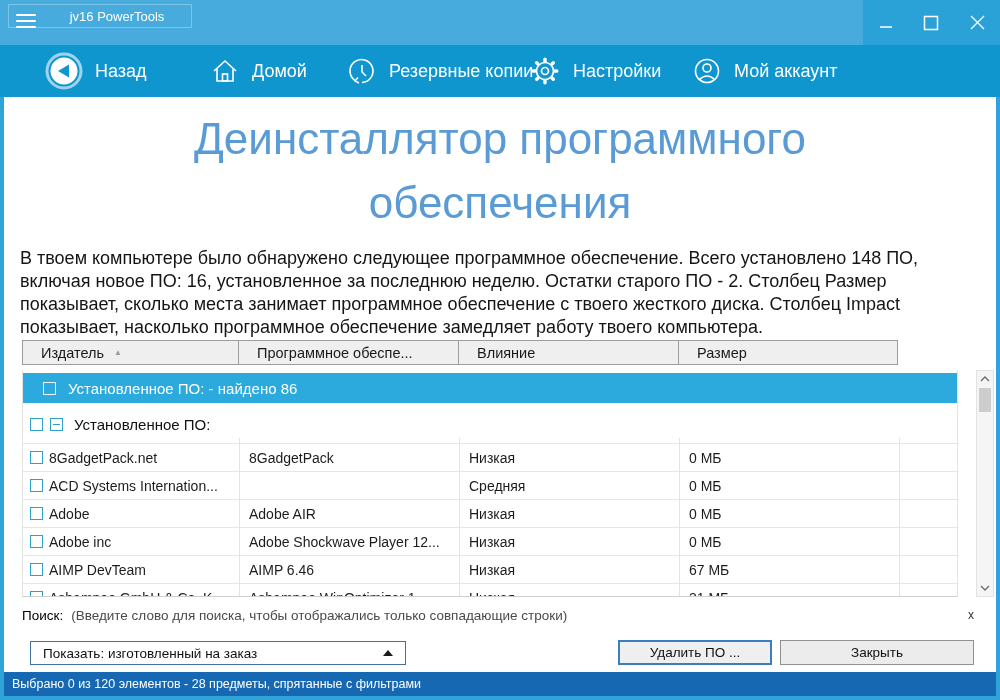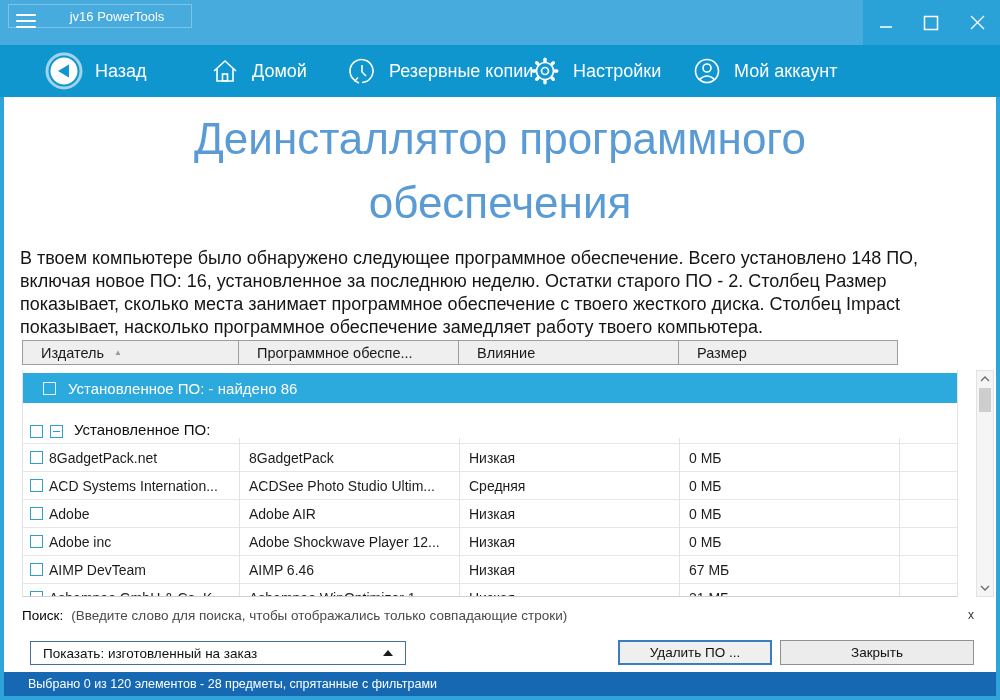--- a/index.html
+++ b/index.html
@@ -29,21 +29,21 @@
   
   .thead { position:absolute; left:18px; top:243px; width:876px; height:25px; display:flex; background:#efefef; border:1px solid #9d9d9d; }
   .th { flex:0 0 auto; display:flex; align-items:center; padding-left:18px; font-size:14.5px; color:#1a1a1a; border-right:1px solid #9d9d9d; cursor:pointer; }
   .th:last-child { border-right:none; }
   .sort-arrow { font-size:8px; color:#9a9a9a; margin-left:10px; }
 
   
   .tbody { position:absolute; left:18px; top:273px; width:936px; height:227px; border-left:1px solid #e3e3e3; border-right:1px solid #e3e3e3; border-bottom:1px solid #cfcfcf; overflow:hidden; background:#fff; }
   .coldiv { position:absolute; top:68px; bottom:0; width:1px; background:#e3e3e3; }
   .grouprow { position:absolute; left:0; top:3px; width:100%; height:30px; background:#2caade; color:#fff; display:flex; align-items:center; gap:12px; padding-left:20px; font-size:15px; cursor:pointer; }
-  .subgrouprow { position:absolute; left:0; top:40px; width:100%; height:28px; display:flex; align-items:flex-end; gap:7px; padding-left:7px; font-size:15px; color:#111; cursor:pointer; }
+  .subgrouprow { position:absolute; left:0; top:40px; width:100%; height:28px; display:flex; align-items:center; gap:7px; padding-left:7px; font-size:15px; color:#111; cursor:pointer; }
   .row { position:absolute; left:0; width:100%; height:28px; border-top:1px solid #e6e6e6; display:flex; align-items:center; font-size:14px; color:#1c1c1c; cursor:pointer; }
   .cb { flex:0 0 13px; width:13px; height:13px; border:1px solid #31a0c9; background:#fff; margin-left:7px; cursor:pointer; }
   .cb.on-blue { border-color:#eaf7fd; background:transparent; margin-left:0; }
   .expander { width:13px; height:13px; border:1px solid #31a0c9; position:relative; cursor:pointer; }
   .expander::after { content:""; position:absolute; left:2px; right:2px; top:5px; height:1px; background:#31a0c9; }
   .cell-pub { position:absolute; left:26px; white-space:nowrap; overflow:hidden; max-width:186px; }
   .cell-soft { position:absolute; left:226px; white-space:nowrap; overflow:hidden; max-width:206px; }
   .cell-imp { position:absolute; left:446px; }
   .cell-size { position:absolute; left:666px; }
 
@@ -60,21 +60,21 @@
   .search-clear { font-size:12px; color:#333; padding:0 4px; cursor:pointer; }
 
   
   .dropdown { position:absolute; left:26px; top:544px; width:376px; height:24px; border:1px solid #41719c; background:#fff; display:flex; align-items:center; justify-content:space-between; padding:0 12px; font-size:13.5px; color:#111; cursor:pointer; }
   .dd-arrow { width:0; height:0; border-left:5px solid transparent; border-right:5px solid transparent; border-bottom:6px solid #1a1a1a; }
   .btn { position:absolute; top:543px; height:25px; font-size:13.5px; color:#111; background:#ececec; display:flex; align-items:center; justify-content:center; cursor:pointer; }
   .btn-uninstall { left:614px; width:154px; border:2px solid #3a7ebf; background:#efefef; }
   .btn-close { left:776px; width:194px; border:1px solid #919191; }
 
   
-  .statusbar { position:absolute; left:4px; top:672px; width:992px; height:24px; background:#1568b1; color:#fff; font-size:12.5px; display:flex; align-items:center; padding-left:24px; }
+  .statusbar { position:absolute; left:4px; top:672px; width:992px; height:24px; background:#1568b1; color:#fff; font-size:12.5px; display:flex; align-items:center; padding-left:8px; }
 </style>
 </head>
 <body>
 
 <div class="window">
 
   <div class="titlebar">
     <div class="title-tab">
       <span>jv16 PowerTools</span>
     </div>
@@ -208,21 +208,20 @@
       <div class="row" style="top:73px;">
         <span class="cb"></span>
         <span class="cell-pub">8GadgetPack.net</span>
         <span class="cell-soft">8GadgetPack</span>
         <span class="cell-imp">Низкая</span>
         <span class="cell-size">0 МБ</span>
       </div>
       <div class="row" style="top:101px;">
         <span class="cb"></span>
         <span class="cell-pub">ACD Systems Internation...</span>
-        <span class="cell-soft">ACDSee Photo Studio Ultim...</span>
         <span class="cell-imp">Средняя</span>
         <span class="cell-size">0 МБ</span>
       </div>
       <div class="row" style="top:129px;">
         <span class="cb"></span>
         <span class="cell-pub">Adobe</span>
         <span class="cell-soft">Adobe AIR</span>
         <span class="cell-imp">Низкая</span>
         <span class="cell-size">0 МБ</span>
       </div>

